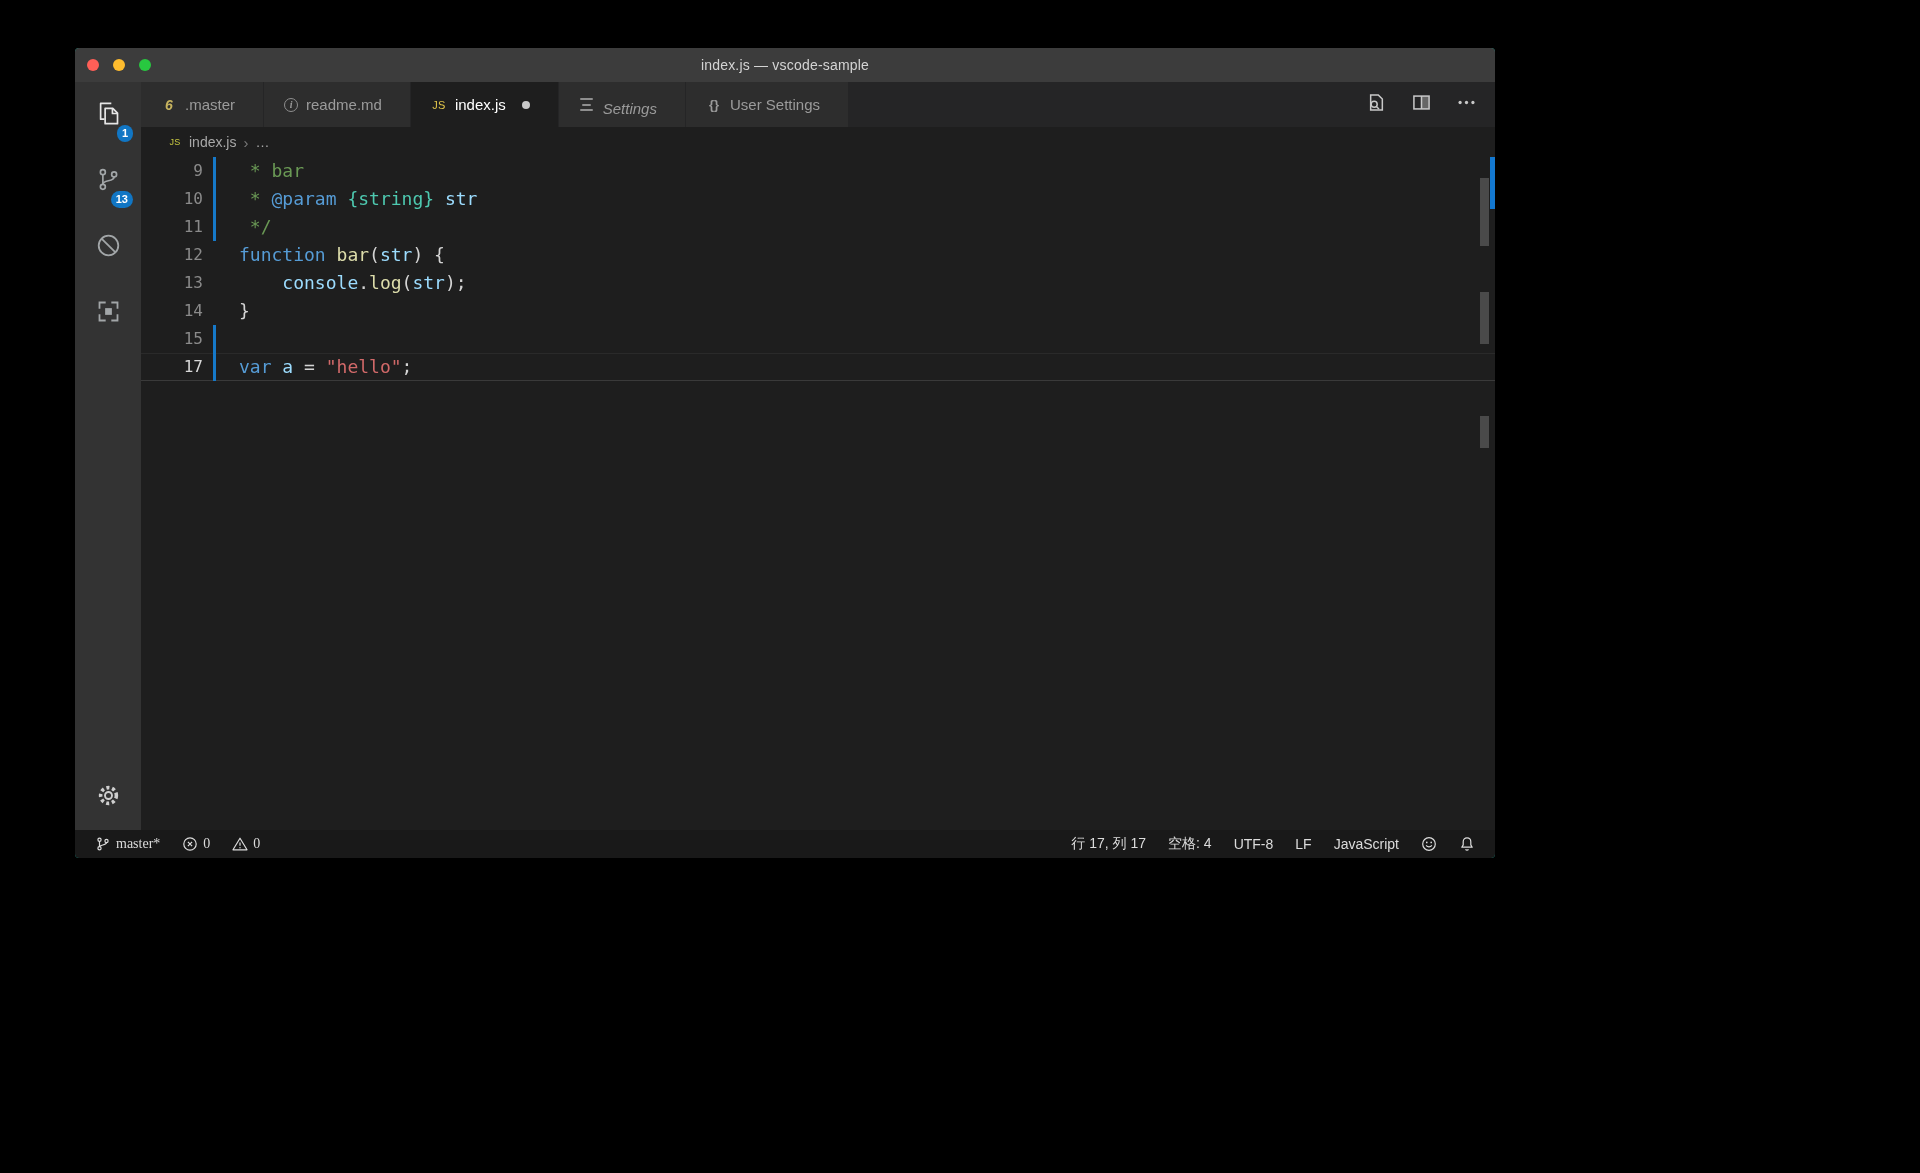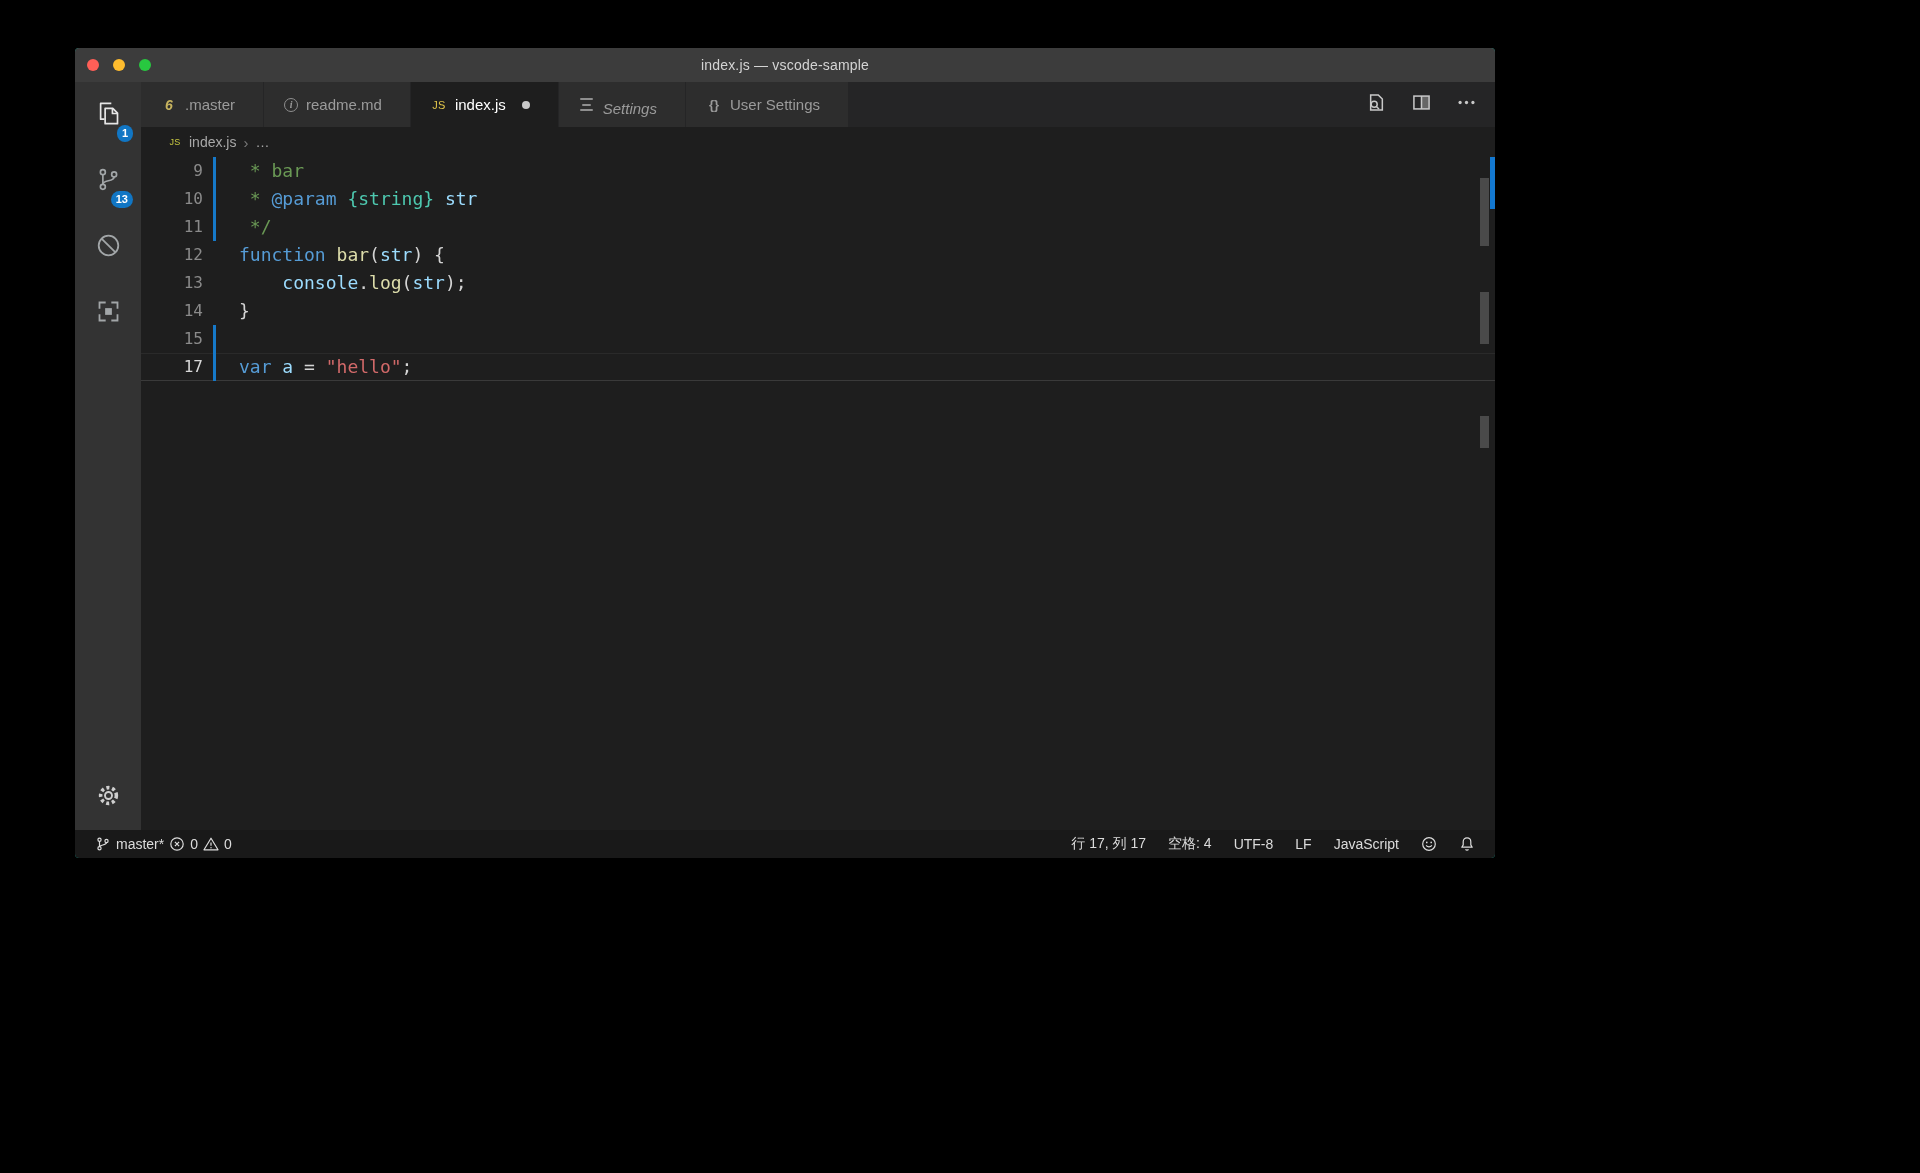--- a/index.html
+++ b/index.html
@@ -85,21 +85,21 @@
   .ruler .blue { position:absolute; right:0; top:0; width:5px; height:52px; background:#1378d0; }
   .ruler .gray { position:absolute; left:0; width:9px; background:#4a4a4a; }
   .ruler .g1 { top:21px;  height:68px; }
   .ruler .g2 { top:135px; height:52px; }
   .ruler .g3 { top:259px; height:32px; }
 
   
   .statusbar { height:28px; flex:0 0 28px; background:#191919; display:flex; align-items:center;
                padding:0 20px; color:#dcdcdc; font-size:14px; }
   .sb-item { display:flex; align-items:center; gap:5px; cursor:pointer; white-space:nowrap; }
-  .sb-left  { display:flex; align-items:center; gap:5px; }
+  .sb-left  { display:flex; align-items:center; gap:22px;font-family:Liberation Serif, serif; }
   .sb-right { margin-left:auto; display:flex; align-items:center; gap:22px; }
   .sb-item svg { width:16px; height:16px; }
 </style>
 </head>
 <body>
 
 <div class="window">
 
   <div class="titlebar">
     <div class="traffic">

